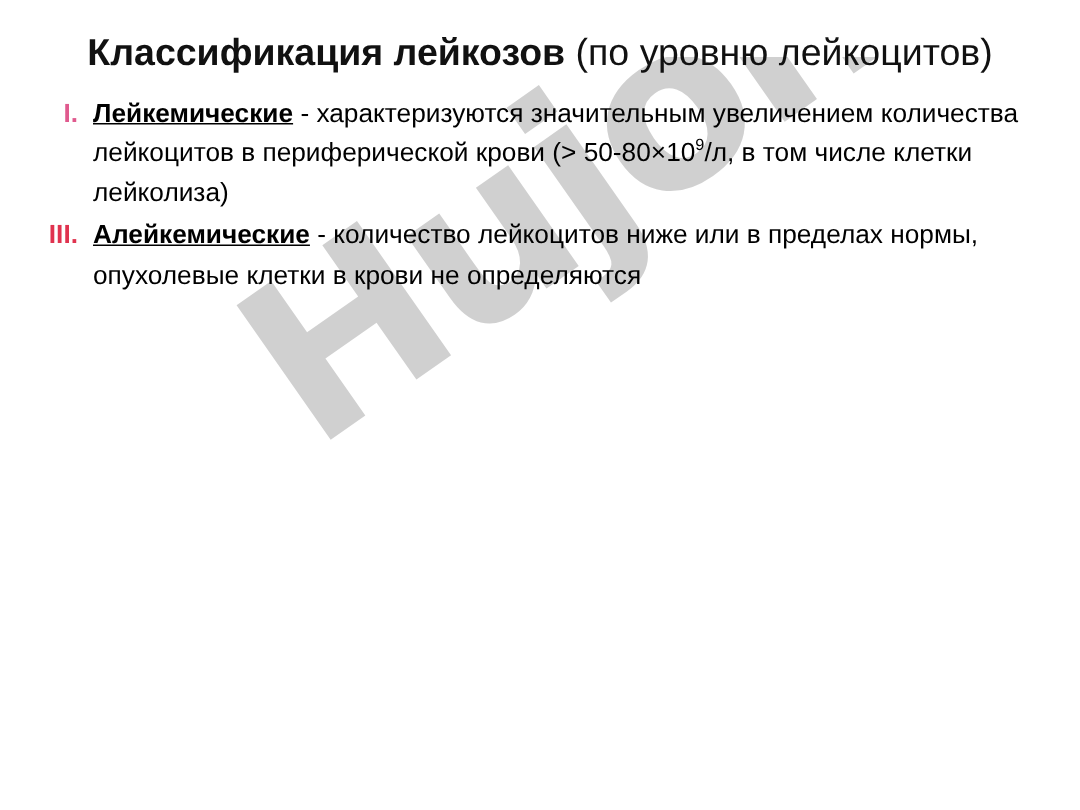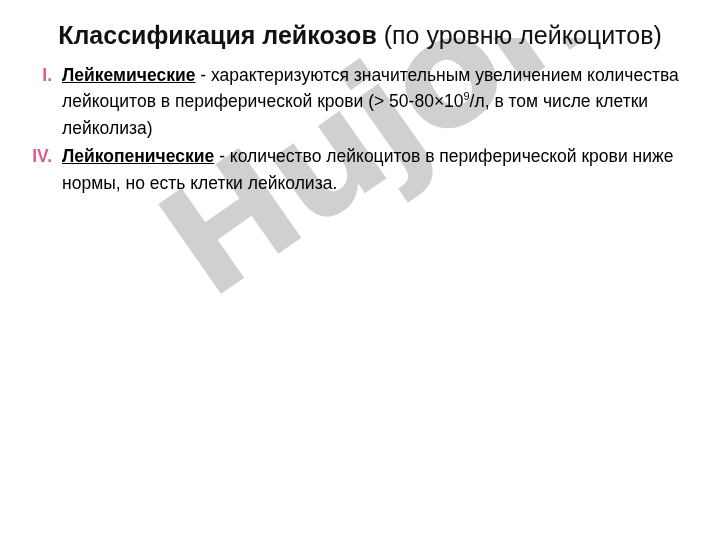--- a/index.html
+++ b/index.html
@@ -120,22 +120,22 @@
     </h1>
 
     <ul class="list">
 
       <li class="item">
         <span class="marker m-pink">I.</span>
         <span class="body-text"><span class="term">Лейкемические</span><span> - характеризуются значительным увеличением количества лейкоцитов в периферической крови (&gt; 50-80×10</span><sup>9</sup><span>/л, в том числе клетки лейколиза)</span></span>
       </li>
 
 
+      <li class="item">
+        <span class="marker m-red">III.</span>
+        <span class="body-text"><span class="term">Алейкемические</span><span> - количество лейкоцитов ниже или в пределах нормы, опухолевые клетки в крови не определяются</span><sup></sup><span></span></span>
+      </li>
 
-      <li class="item">
-        <span class="marker m-pink">IV.</span>
-        <span class="body-text"><span class="term">Лейкопенические</span><span> - количество лейкоцитов в периферической крови ниже нормы, но есть клетки лейколиза.</span><sup></sup><span></span></span>
-      </li>
 
     </ul>
 
   </div>
 </div>
 
 </body></html>

